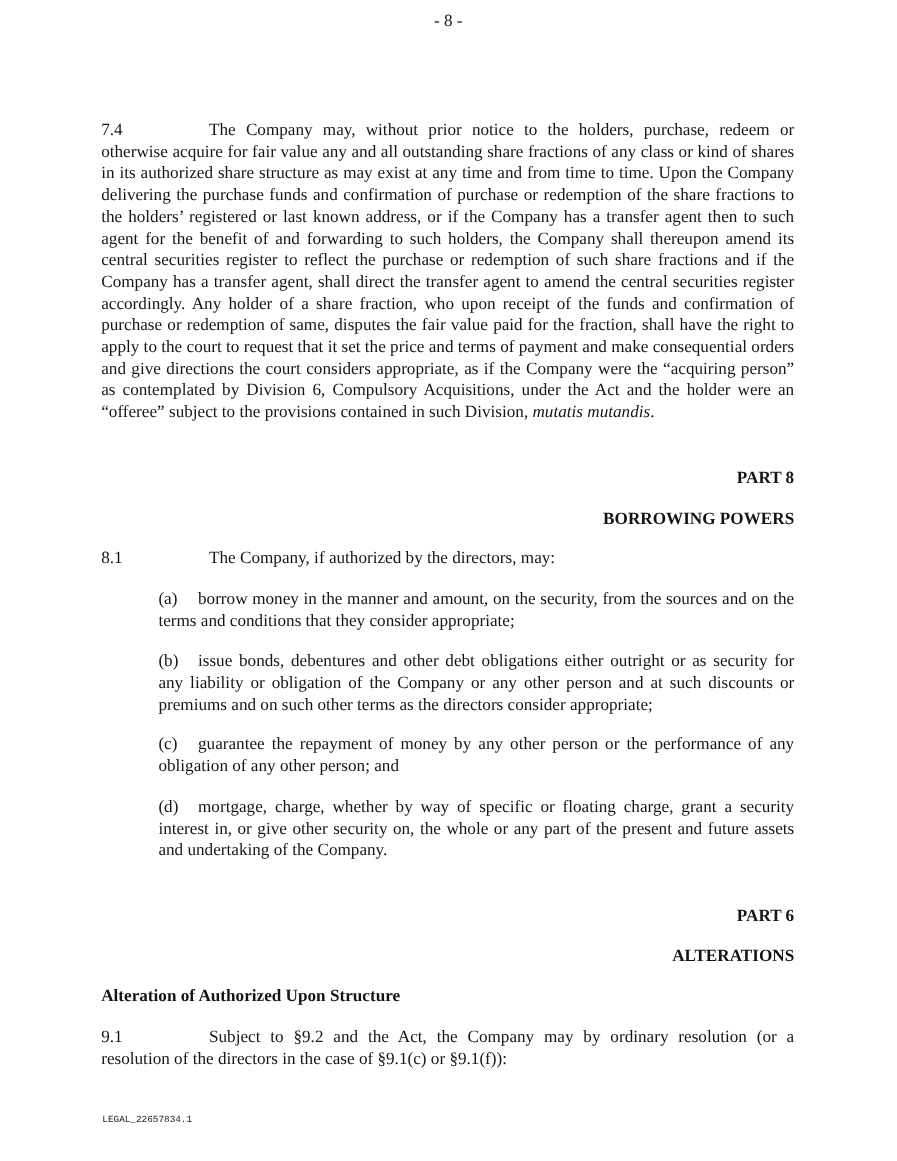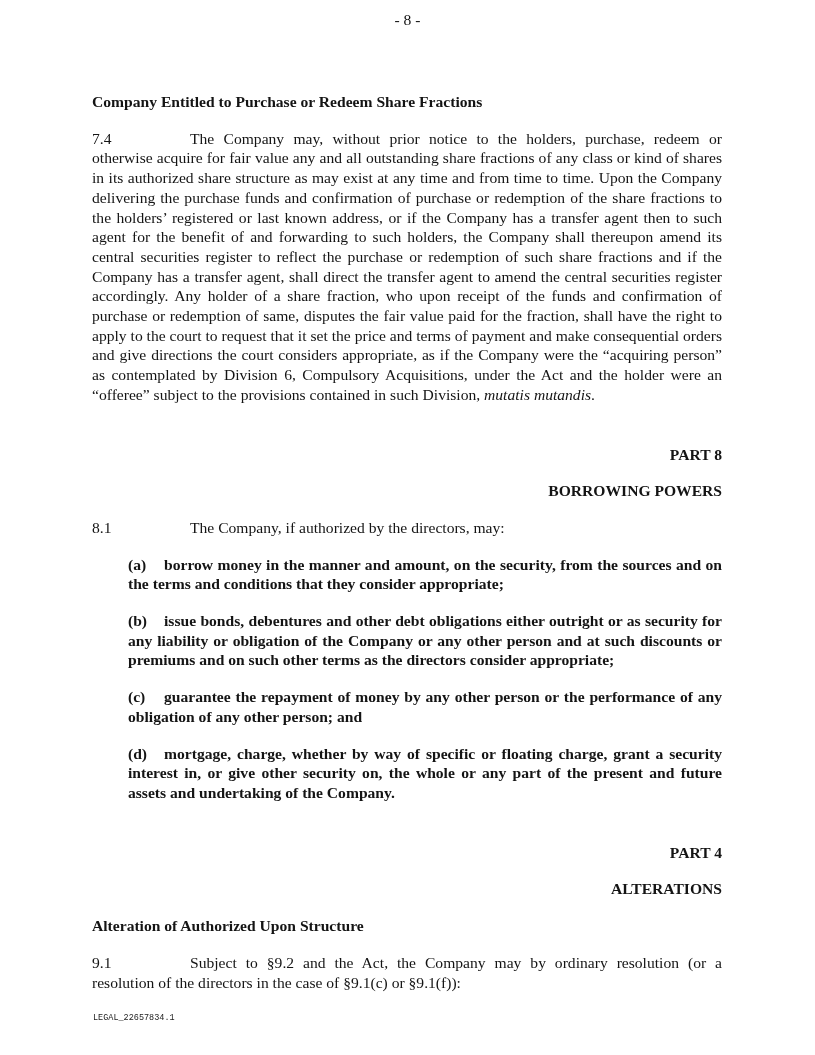--- a/index.html
+++ b/index.html
@@ -11,54 +11,53 @@
     font-size: 15.6px;
     line-height: 19.7px;
   }
   .page-num { position: absolute; top: 10px; left: 0; width: 815px; text-align: center; font-size: 15.6px; }
   .body { position: absolute; left: 92px; top: 92px; width: 630px; }
   .heading { font-weight: bold; font-size: 15.6px; margin: 0; }
   .para { text-align: justify; margin: 0; }
   .para .num { display: inline-block; width: 98px; }
   .gap-s { height: 17px; }
   .center { text-align: right; font-weight: bold; margin: 0; }
-  .sub { margin-left: 36px; text-align: justify; font-weight: bold; }
+  .sub { margin-left: 52px; text-align: justify; }
   .sub .lbl { display: inline-block; width: 36px; }
   .footer { position: absolute; left: 93px; top: 1009px; font-family: Liberation Mono, monospace; font-size: 8.5px; color: #222; }
   em { font-style: italic; font-family: Liberation Serif, serif; }
 </style>
 </head>
 <body>
 
 <div class="page">
   <div class="page-num">- 8 -</div>
 
   <div class="body">
-    <p class="heading">Company Entitled to Purchase or Redeem Share Fractions</p>
     <div class="gap-s"></div>
     <p class="para"><span class="num">7.4</span><span>The Company may, without prior notice to the holders, purchase, redeem or otherwise acquire for fair value any and all outstanding share fractions of any class or kind of shares in its authorized share structure as may exist at any time and from time to time. Upon the Company delivering the purchase funds and confirmation of purchase or redemption of the share fractions to the holders’ registered or last known address, or if the Company has a transfer agent then to such agent for the benefit of and forwarding to such holders, the Company shall thereupon amend its central securities register to reflect the purchase or redemption of such share fractions and if the Company has a transfer agent, shall direct the transfer agent to amend the central securities register accordingly. Any holder of a share fraction, who upon receipt of the funds and confirmation of purchase or redemption of same, disputes the fair value paid for the fraction, shall have the right to apply to the court to request that it set the price and terms of payment and make consequential orders and give directions the court considers appropriate, as if the Company were the “acquiring person” as contemplated by Division 6, Compulsory Acquisitions, under the Act and the holder were an “offeree” subject to the provisions contained in such Division, </span><em>mutatis mutandis</em><span>.</span></p>
 
     <div style="height:40px"></div>
     <p class="center">PART 8</p>
     <div class="gap-s"></div>
     <p class="center">BORROWING POWERS</p>
     <div class="gap-s"></div>
     <p class="para"><span class="num">8.1</span><span>The Company, if authorized by the directors, may:</span></p>
 
     <div class="gap-s"></div>
     <p class="para sub"><span class="lbl">(a)</span><span>borrow money in the manner and amount, on the security, from the sources and on the terms and conditions that they consider appropriate;</span></p>
     <div class="gap-s"></div>
     <p class="para sub"><span class="lbl">(b)</span><span>issue bonds, debentures and other debt obligations either outright or as security for any liability or obligation of the Company or any other person and at such discounts or premiums and on such other terms as the directors consider appropriate;</span></p>
     <div class="gap-s"></div>
     <p class="para sub"><span class="lbl">(c)</span><span>guarantee the repayment of money by any other person or the performance of any obligation of any other person; and</span></p>
     <div class="gap-s"></div>
     <p class="para sub"><span class="lbl">(d)</span><span>mortgage, charge, whether by way of specific or floating charge, grant a security interest in, or give other security on, the whole or any part of the present and future assets and undertaking of the Company.</span></p>
 
     <div style="height:40px"></div>
-    <p class="center">PART 4</p>
+    <p class="center">PART 6</p>
     <div class="gap-s"></div>
     <p class="center">ALTERATIONS</p>
     <div class="gap-s"></div>
     <p class="heading">Alteration of Authorized Upon Structure</p>
     <div class="gap-s"></div>
     <p class="para"><span class="num">9.1</span><span>Subject to §9.2 and the Act, the Company may by ordinary resolution (or a resolution of the directors in the case of §9.1(c) or §9.1(f)):</span></p>
   </div>
 
   <div class="footer">LEGAL_22657834.1</div>
 </div>

